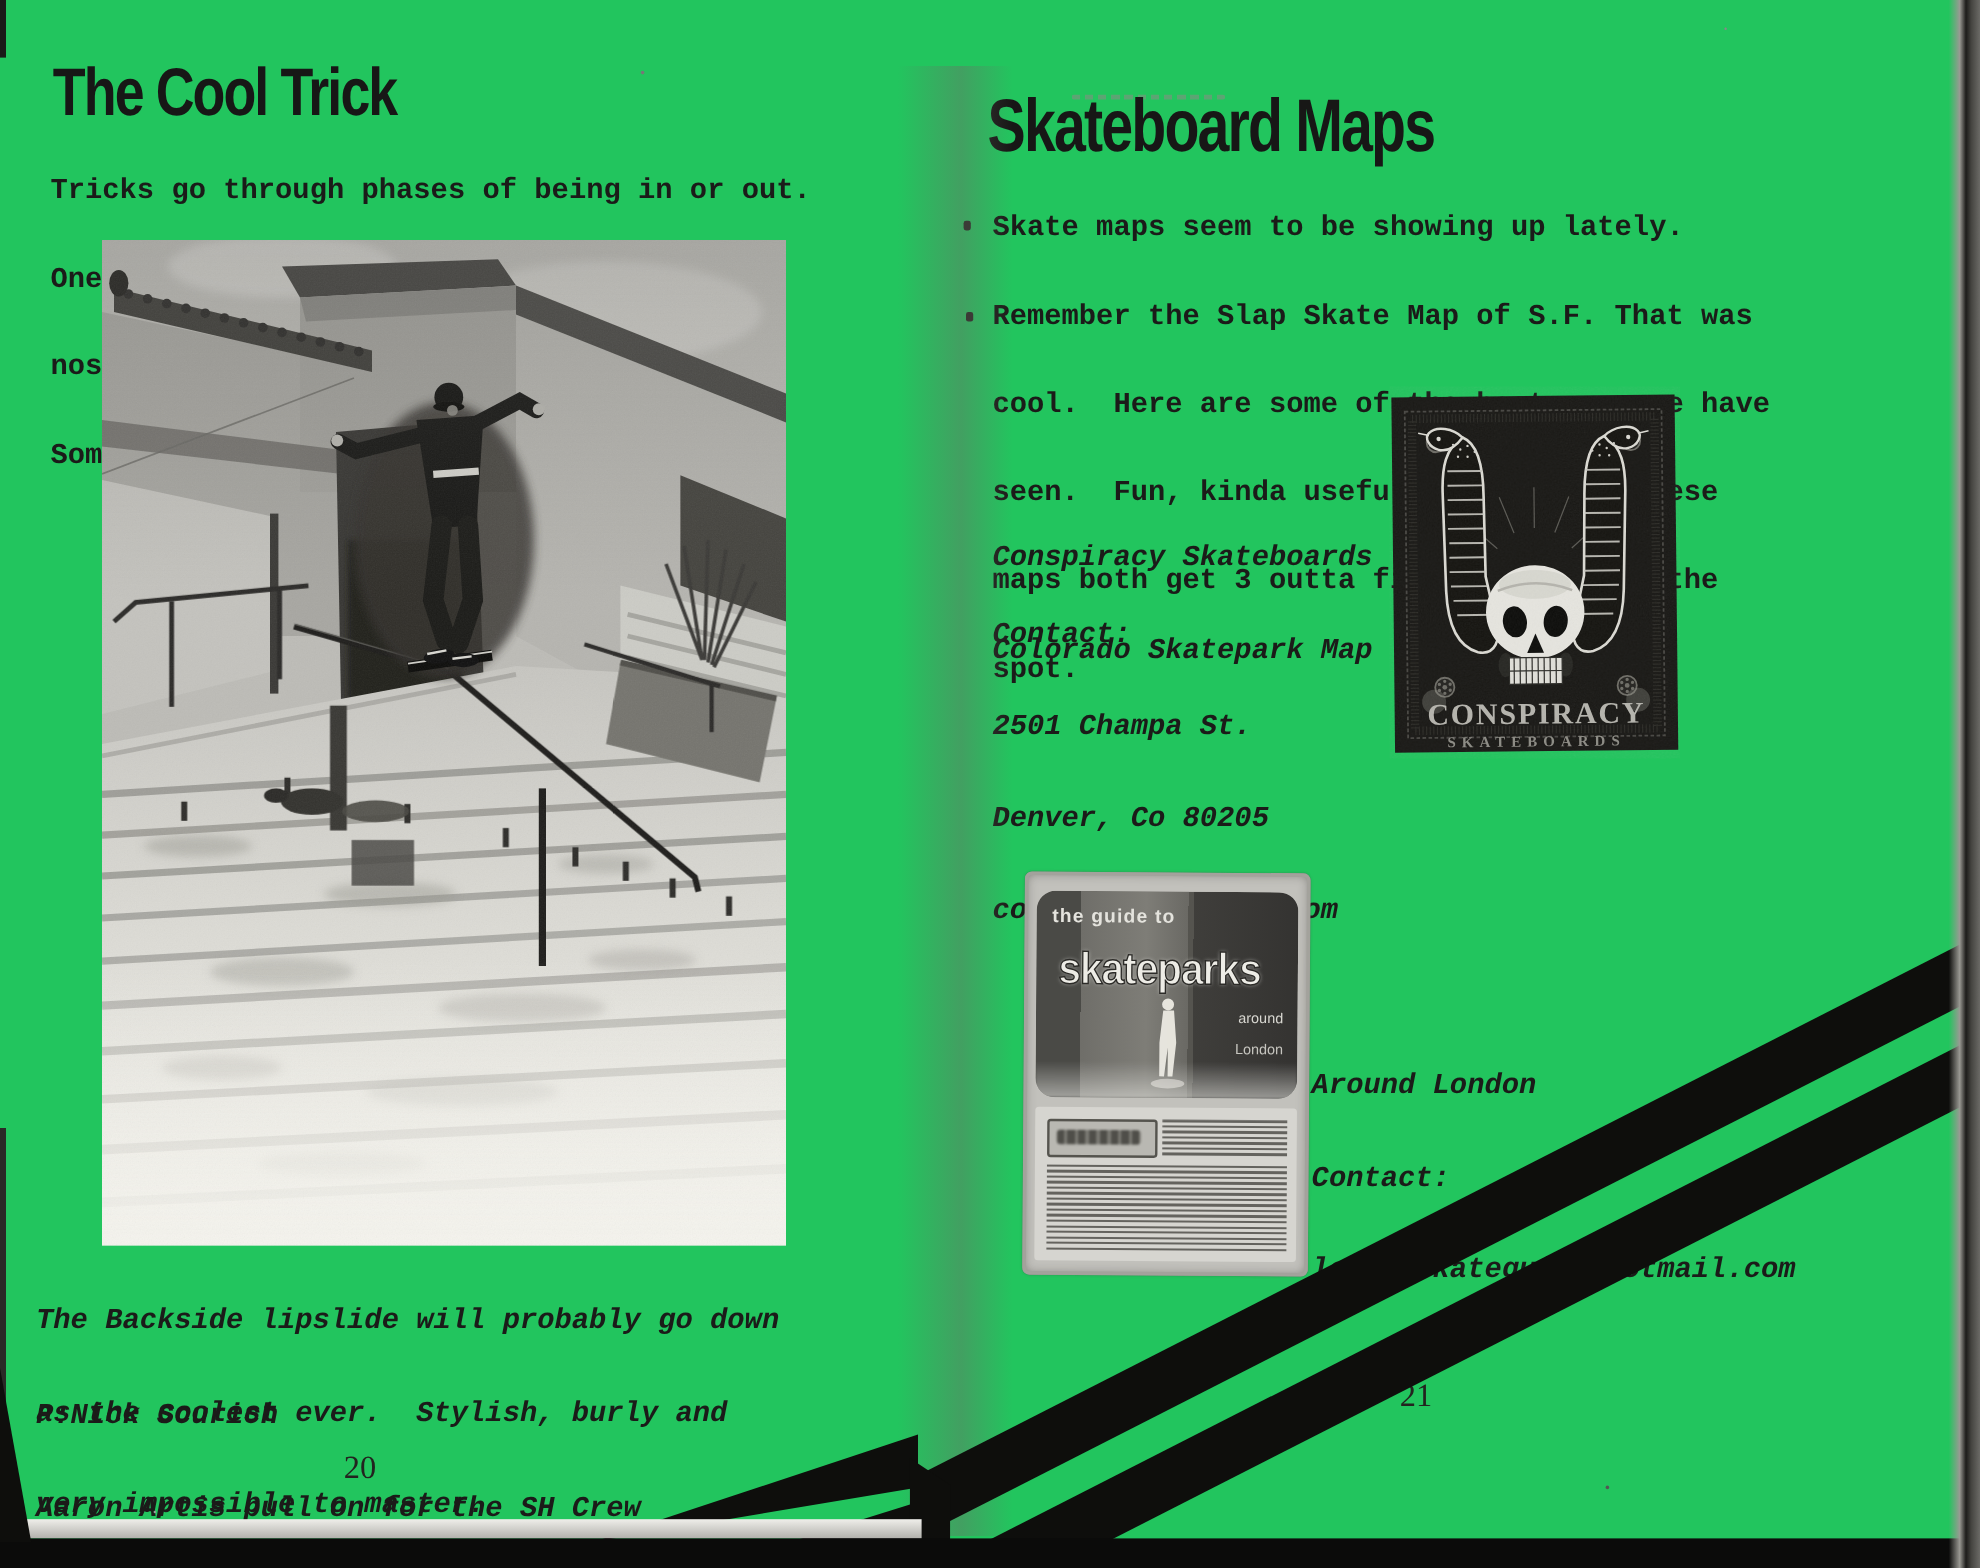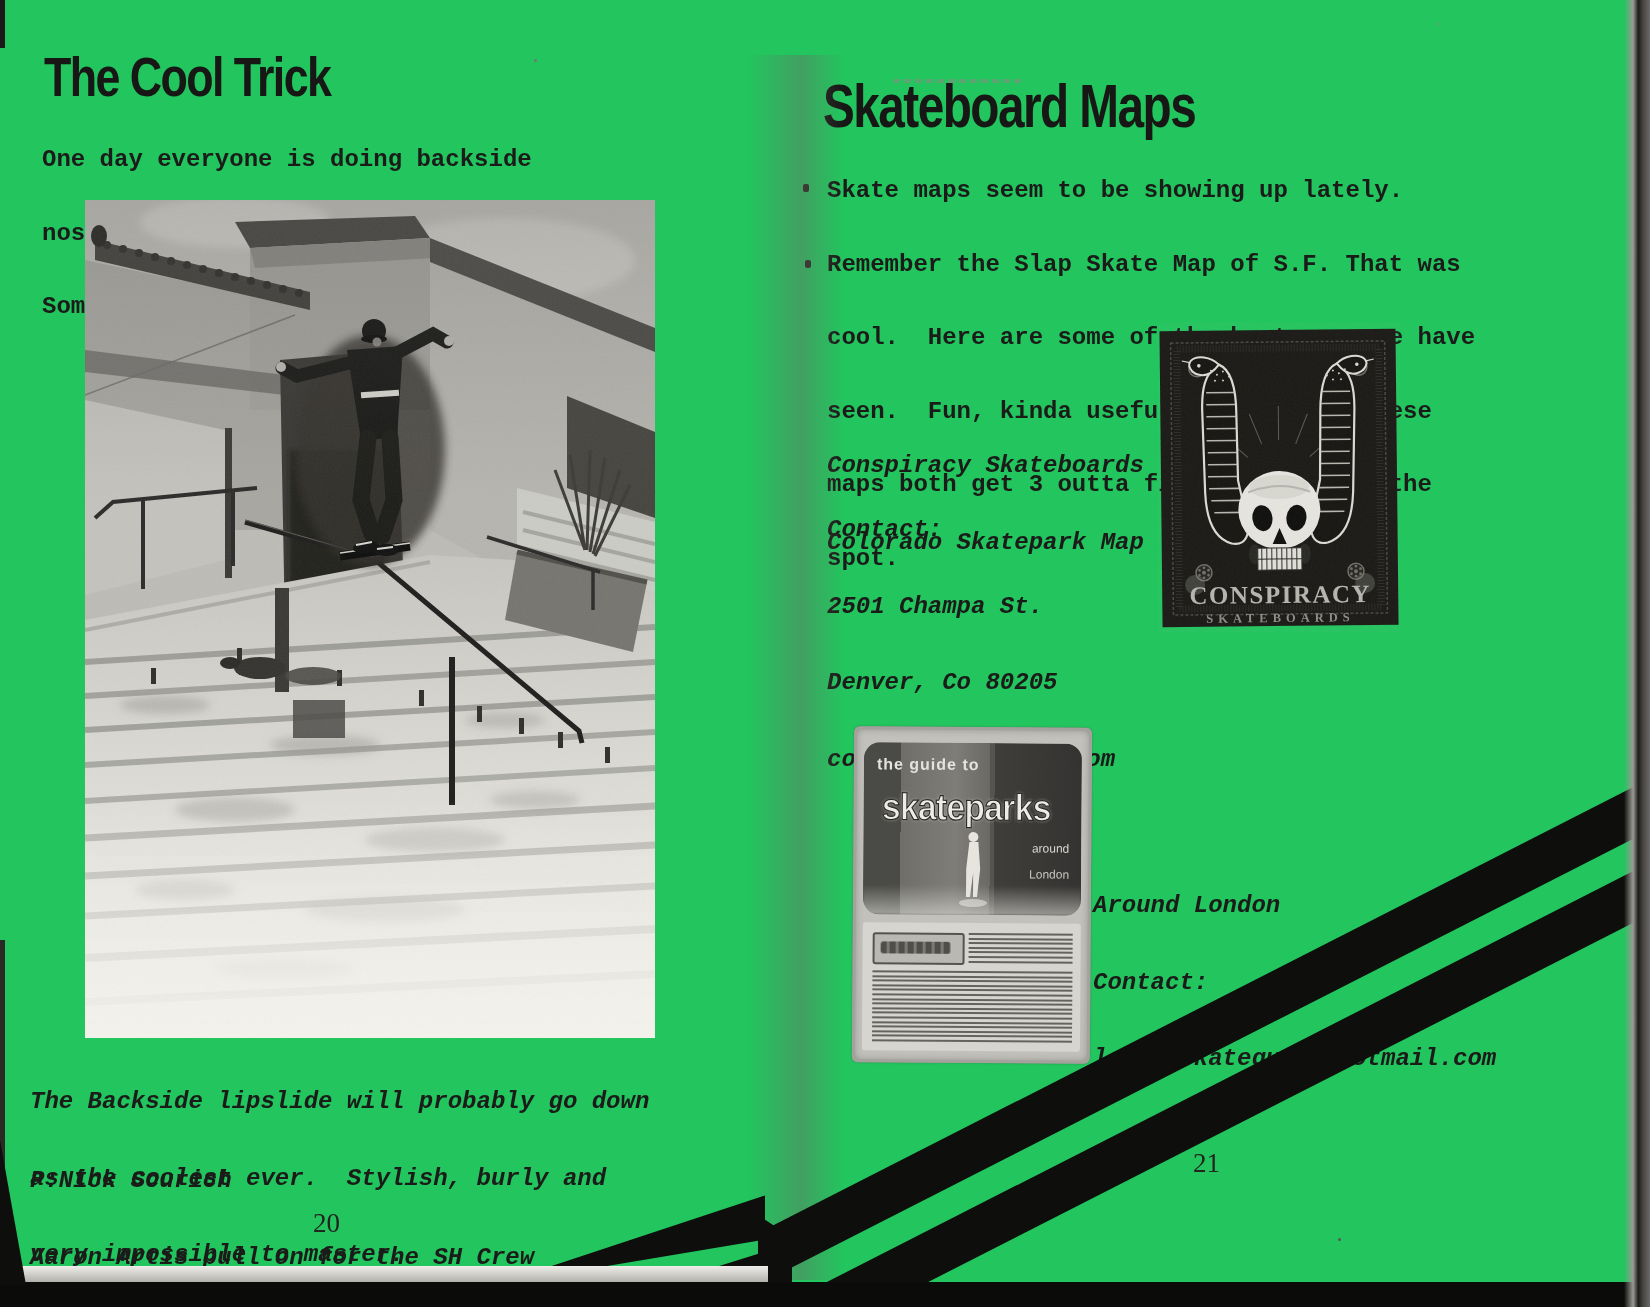--- a/index.html
+++ b/index.html
@@ -10,21 +10,21 @@
   .mono{position:absolute;font-family:"Liberation Mono","DejaVu Sans Mono",monospace;
     font-weight:700;font-size:24px;line-height:24.5px;color:#1b1b19;white-space:pre;}
   .mono.it{font-style:italic;line-height:25.5px;}
   .ln{white-space:pre;}
   
   .headline{position:absolute;font-family:"Liberation Sans",sans-serif;font-weight:700;
     color:#171716;letter-spacing:-2px;transform-origin:left top;}
   .headline.l{font-size:56px;transform:scaleX(.80);}
   .headline.r{font-size:62px;transform:scaleX(.77);}
   .pagenum{position:absolute;font-family:"Liberation Serif","DejaVu Serif",serif;
-    font-size:27px;color:#23231f;width:80px;text-align:right;}
+    font-size:27px;color:#23231f;width:80px;text-align:center;}
   .smudge{position:absolute;background:repeating-linear-gradient(90deg,#8b8a84 0 7px,transparent 7px 11px);
     opacity:.55;border-radius:2px;}
   
   .gutter{position:absolute;left:748px;top:55px;width:96px;height:1225px;
     background:linear-gradient(90deg,rgba(110,108,102,0) 0%,rgba(110,108,102,.42) 55%,rgba(110,108,102,0) 100%);}
   .staple{position:absolute;width:6px;height:8px;background:#3b3a36;border-radius:2px;}
   .edge-right{position:absolute;left:1624px;top:0;width:26px;height:1307px;
     background:linear-gradient(90deg,rgba(150,148,142,0) 0%,#9a9993 35%,#1d1c1a 55%,#454440 72%,#6b6a66 100%);}
   .bottom-bar{position:absolute;left:0;top:1282px;width:1650px;height:25px;background:#0b0b0a;}
   .left-page-bottom{position:absolute;left:0;top:1266px;width:768px;height:16px;
@@ -60,20 +60,21 @@
     background:repeating-linear-gradient(180deg,#3e3d39 0 2px,transparent 2px 4.6px);}
 </style>
 </head>
 <body>
 
 <div class="spread">
 
   <div class="headline l" style="left:44px;top:44px;">The Cool Trick</div>
 
   <div class="mono" style="left:42px;top:99px;">
+    <div class="ln">Tricks go through phases of being in or out.</div>
     <div class="ln">One day everyone is doing backside</div>
     <div class="ln">noseblunts, the next it’s backside lips.</div>
     <div class="ln">Some tricks are just too cool.</div>
   </div>
 
   <div class="abs" style="left:85px;top:200px;width:570px;height:838px;">
     <svg width="570" height="838" viewBox="0 0 570 838">
       <defs>
         <linearGradient id="stairG" x1="0" y1="0" x2="0" y2="1">
           <stop offset="0" stop-color="#c7c6c1"></stop>

